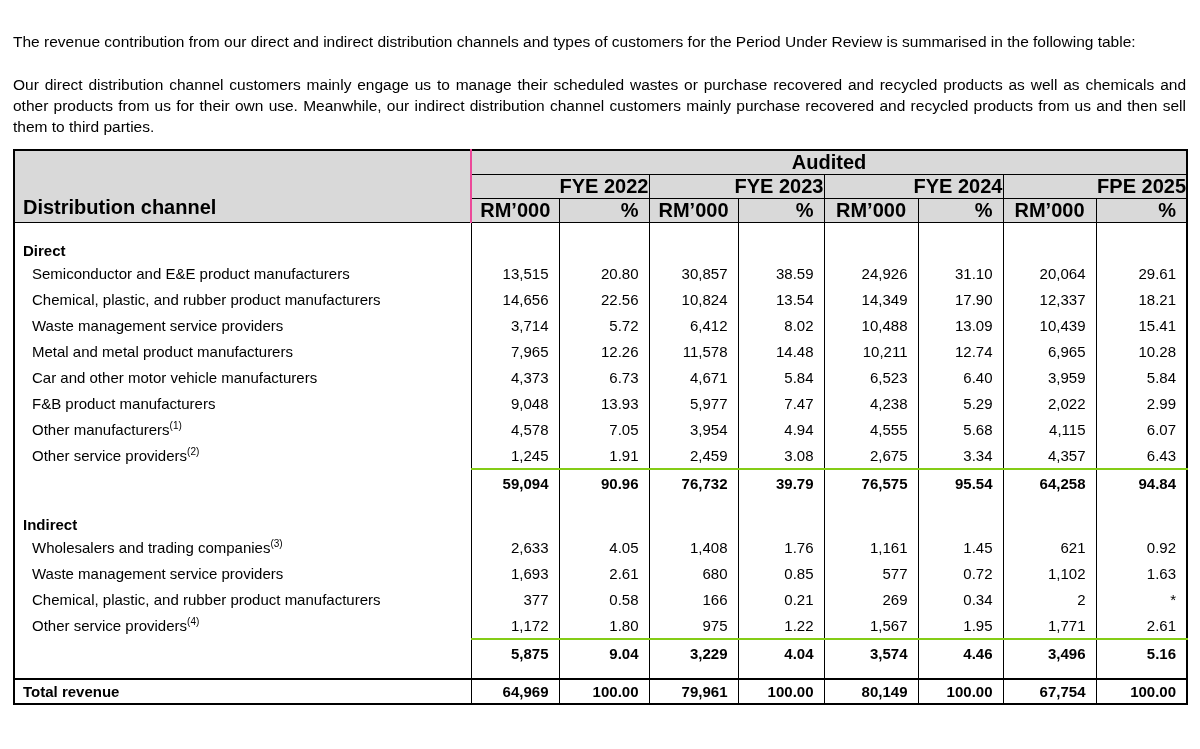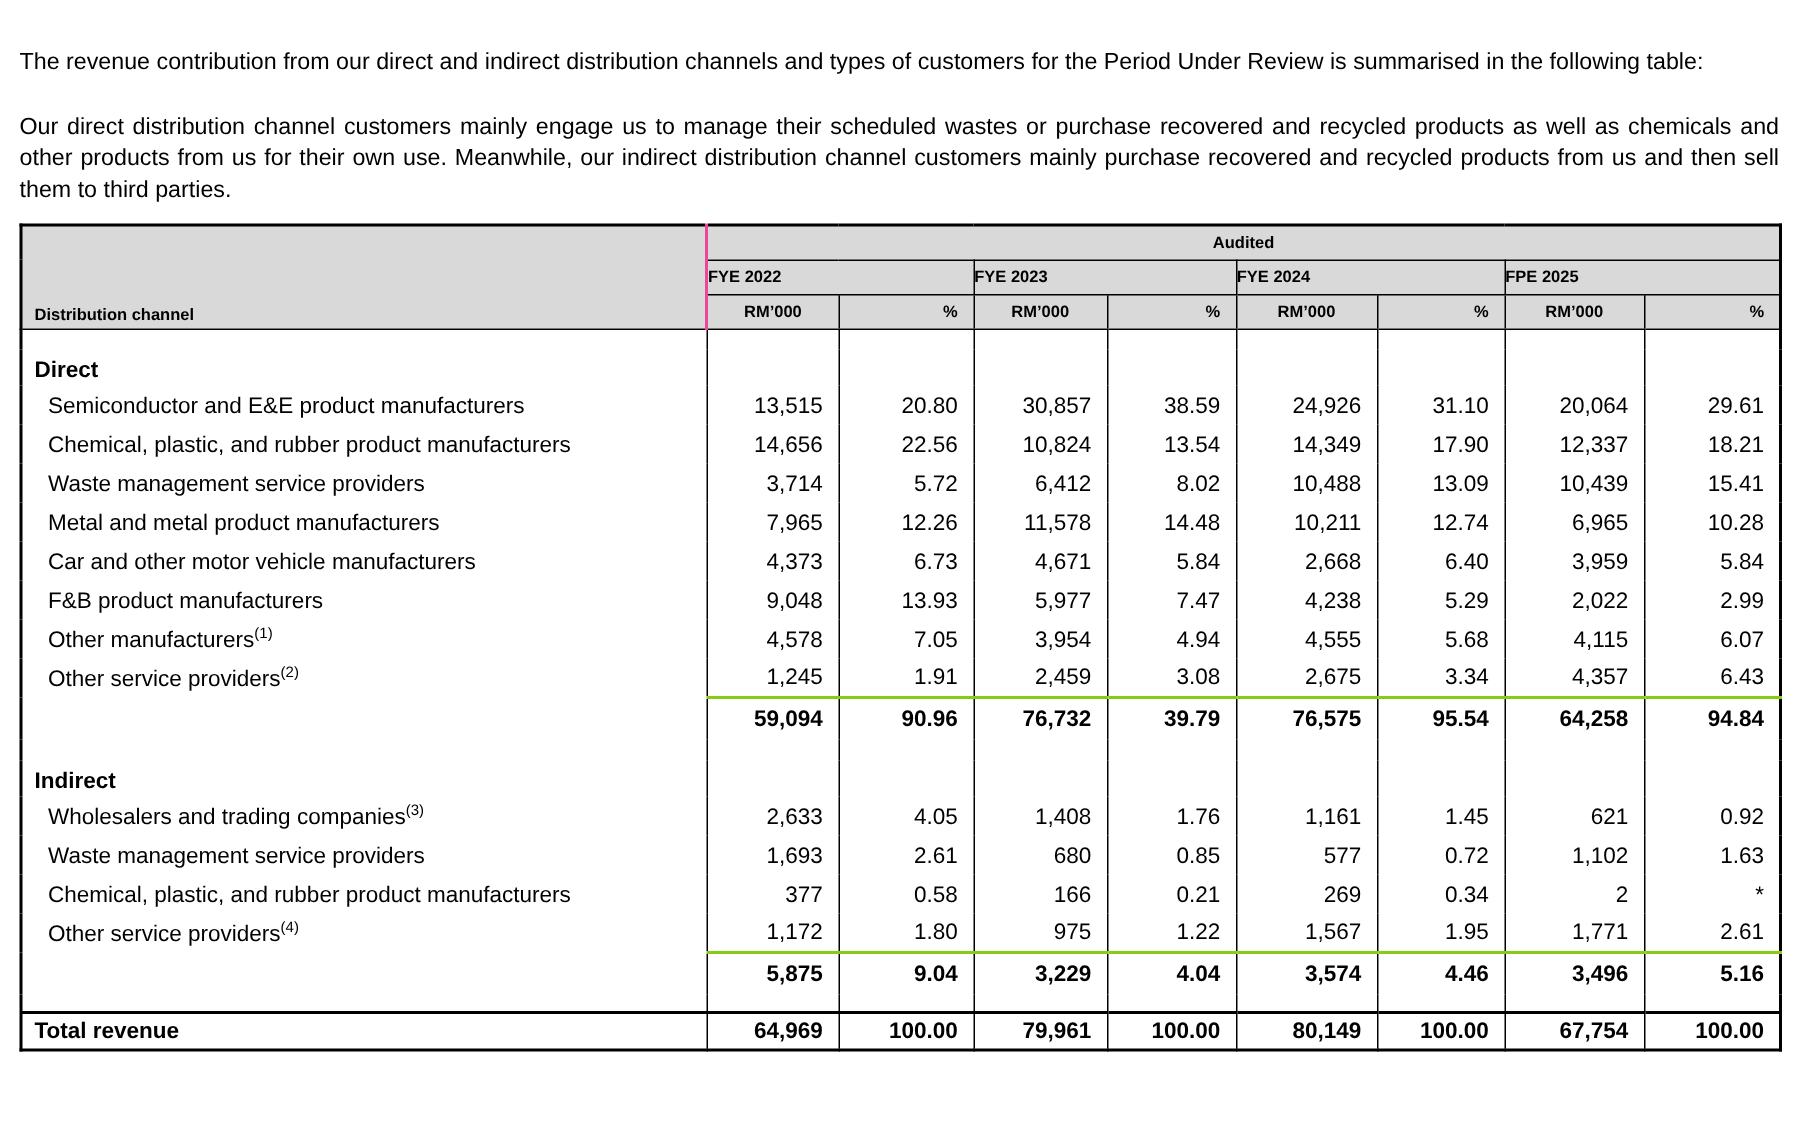--- a/index.html
+++ b/index.html
@@ -32,35 +32,35 @@
     margin-top: 12px;
     border: 2px solid #000;
     font-size: 15px;
   }
   
   thead th {
     background: #d9d9d9;
     font-weight: bold;
     padding: 0;
     height: 23px;
-    font-size: 11px;
+    font-size: 20px;
   }
   th.corner {
     text-align: left;
     vertical-align: bottom;
     padding: 0 0 3px 8px;
     border-right: 2px solid #ec4899;
     border-bottom: 1px solid #000;
   }
   th.audited {
     text-align: center;
     border-bottom: 1px solid #000;
   }
   th.period {
-    text-align: left;
+    text-align: right;
     border-left: 1px solid #000;
     border-bottom: 1px solid #000;
   }
   th.h-num {
     text-align: center;
     border-left: 1px solid #000;
     border-bottom: 1px solid #000;
   }
   th.h-pct {
     text-align: right;
@@ -202,21 +202,21 @@
           <td class="c-pct">12.74</td>
           <td class="c-num">6,965</td>
           <td class="c-pct">10.28</td>
         </tr>
         <tr class="item-row">
           <td class="c-label indent"><span>Car and other motor vehicle manufacturers</span></td>
           <td class="c-num">4,373</td>
           <td class="c-pct">6.73</td>
           <td class="c-num">4,671</td>
           <td class="c-pct">5.84</td>
-          <td class="c-num">2,668</td>
+          <td class="c-num">6,523</td>
           <td class="c-pct">6.40</td>
           <td class="c-num">3,959</td>
           <td class="c-pct">5.84</td>
         </tr>
         <tr class="item-row">
           <td class="c-label indent"><span>F&amp;B product manufacturers</span></td>
           <td class="c-num">9,048</td>
           <td class="c-pct">13.93</td>
           <td class="c-num">5,977</td>
           <td class="c-pct">7.47</td>

